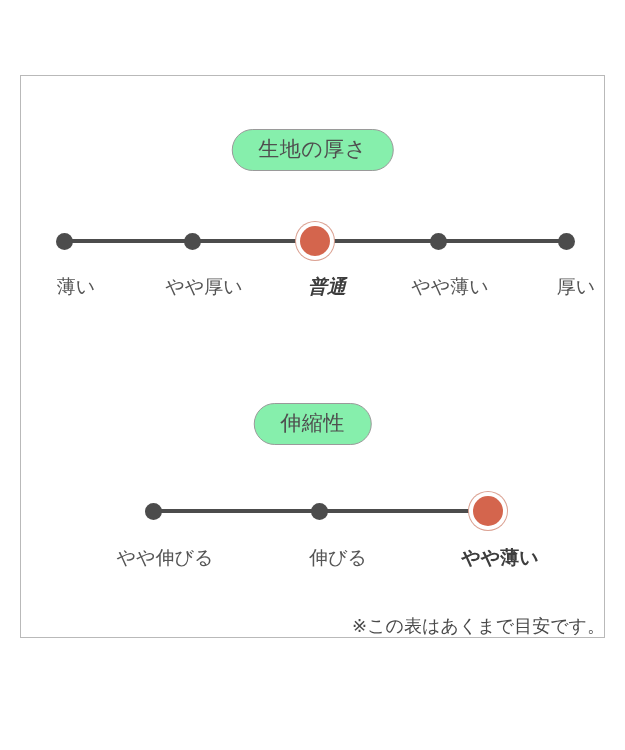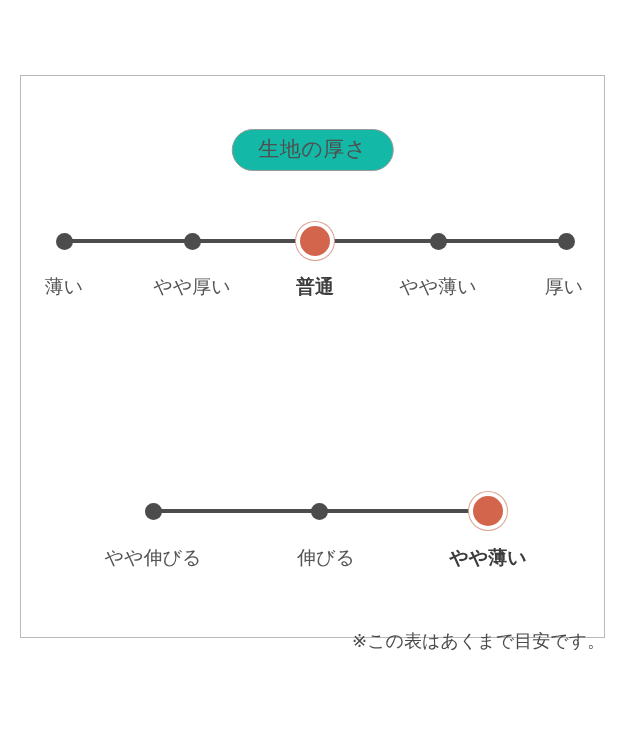--- a/index.html
+++ b/index.html
@@ -29,21 +29,21 @@
   }
 
   
   .section-heading {
     position: absolute;
     left: 50%;
     transform: translateX(-50%);
     box-sizing: border-box;
     border: 1px solid #9a9a9a;
     border-radius: 999px;
-    background: #14b8a6;
+    background: #86efac;
     padding: 7px 26px 9px 26px;
     font-size: 21px;
     line-height: 1.15;
     color: #4f4f4f;
     white-space: nowrap;
     letter-spacing: 0.5px;
   }
 
   
   .scale {
@@ -84,31 +84,32 @@
     left: 0;
     right: 0;
   }
   .scale-label {
     position: absolute;
     transform: translateX(-50%);
     font-size: 19px;
     line-height: 1.2;
     color: #555555;
     white-space: nowrap;
+    margin-left: 12px;
   }
   .scale-label.is-active {
     font-weight: bold;
     color: #3d3d3d;
   }
 
   
   #footnote {
     position: absolute;
     right: 20px;
-    top: 629px;
+    top: 614px;
     font-size: 18px;
     line-height: 1.3;
     color: #4a4a4a;
     white-space: nowrap;
   }
 </style>
 </head>
 <body>
 
 <div id="spec-panel">
@@ -117,24 +118,25 @@
       <div class="scale-track" style="left: 43px; width: 502px;"></div>
       <div class="scale-dot" style="left: 43px;"></div>
       <div class="scale-dot" style="left: 171px;"></div>
       <div class="scale-dot is-active" style="left: 294px;"></div>
       <div class="scale-dot" style="left: 417px;"></div>
       <div class="scale-dot" style="left: 545px;"></div>
     </div>
     <div class="scale-labels" style="top: 199px;">
       <div class="scale-label" style="left: 43px;">薄い</div>
       <div class="scale-label" style="left: 171px;">やや厚い</div>
-      <div class="scale-label is-active" style="left: 294px;">普通</div>
+      <div class="scale-label is-active" style="left: 294px; font-style: italic;">普通</div>
       <div class="scale-label" style="left: 417px;">やや薄い</div>
       <div class="scale-label" style="left: 543px;">厚い</div>
     </div>
+    <div class="section-heading" style="top: 327px;">伸縮性</div>
     <div class="scale" style="top: 415px;">
       <div class="scale-track" style="left: 132px; width: 335px;"></div>
       <div class="scale-dot" style="left: 132px;"></div>
       <div class="scale-dot" style="left: 298px;"></div>
       <div class="scale-dot is-active" style="left: 467px;"></div>
     </div>
     <div class="scale-labels" style="top: 470px;">
       <div class="scale-label" style="left: 132px; text-align: center;">やや伸びる</div>
       <div class="scale-label" style="left: 305px;">伸びる</div>
       <div class="scale-label is-active" style="left: 467px;">やや薄い</div>

